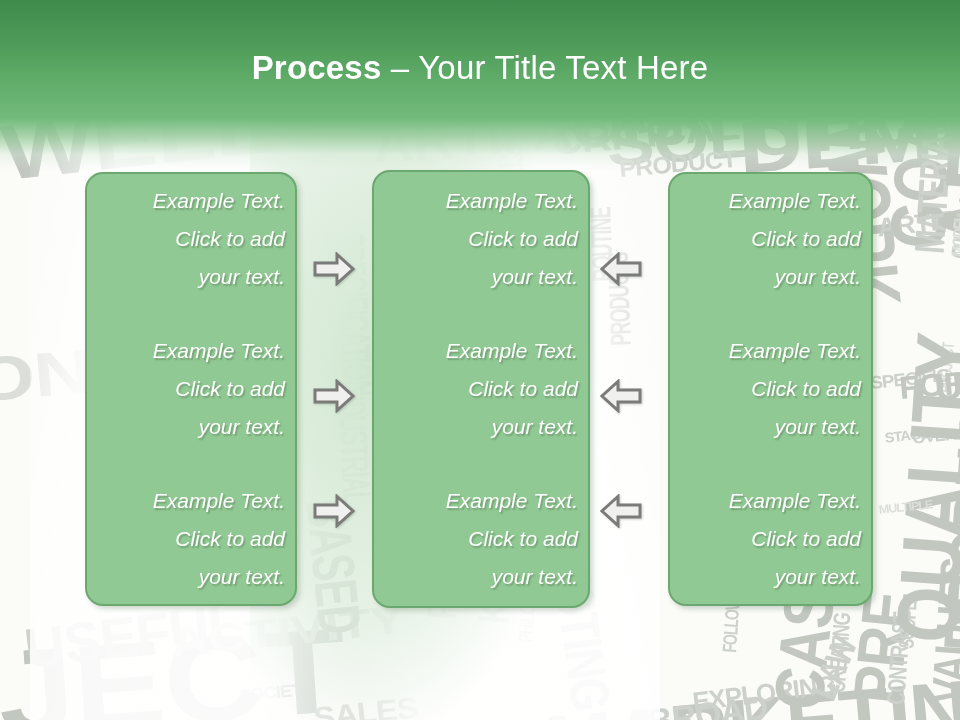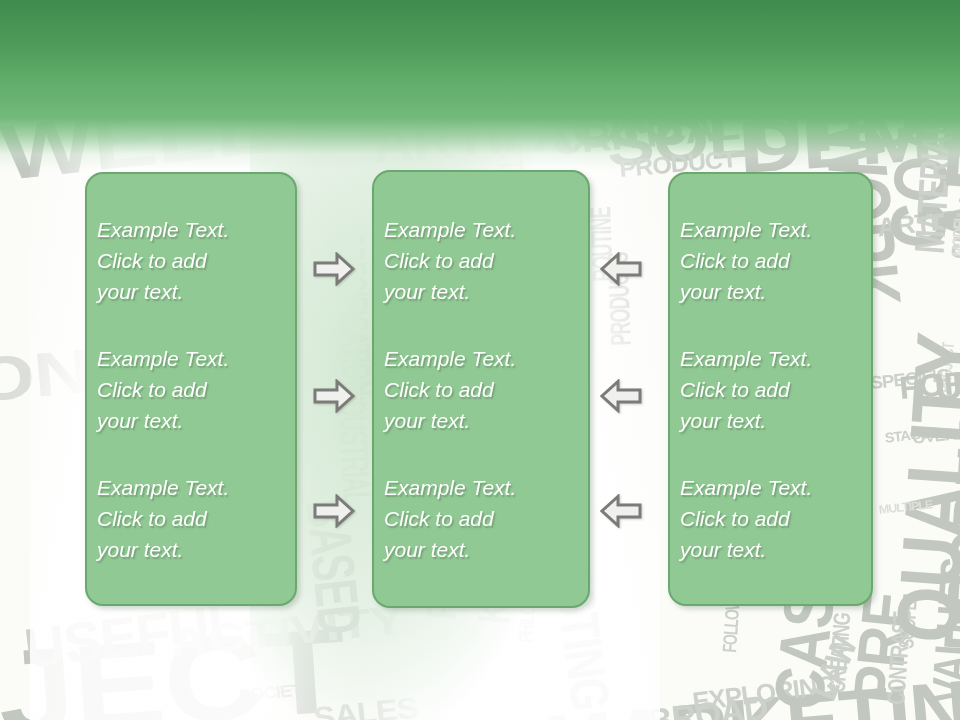--- a/index.html
+++ b/index.html
@@ -95,25 +95,25 @@
     background: #90c993;
     box-shadow: 3px 3px 5px rgba(90,120,90,.28);
     display: flex;
     flex-direction: column;
     align-items: center;
     justify-content: center;
     padding: 14px 10px;
   }
   .pbox .ptext {
     width: 100%;
-    text-align: left;
+    text-align: right;
     color: #ffffff;
     font-style: italic;
     font-size: 21px;
-    line-height: 31px;
+    line-height: 38px;
     text-shadow: 1.5px 1.5px 1.5px rgba(95,125,95,.55);
     white-space: pre-line;
   }
   .pbox .ptext + .ptext { margin-top: 36px; }
 
   #box1 { left: 85px;  top: 172px; width: 212px; height: 434px; }
   #box2 { left: 372px; top: 170px; width: 218px; height: 438px; }
   #box3 { left: 668px; top: 172px; width: 205px; height: 434px; }
 
   
@@ -196,20 +196,23 @@
     <span class="wc dark" style="left:938px; top:650px; font-size:58px; transform:rotate(-86deg) scaleY(1.2); transform-origin:left top;">PRODUCT</span>
     <span class="wc light" style="left:880px; top:502px; font-size:12px; transform:rotate(-6deg) scaleX(1.05);">MULTIPLE</span>
 
     <div id="wash-left"></div>
     <div id="wash-right"></div>
     <div id="swoosh"></div>
   </div>
 
   <div id="header"></div>
   <div id="header-fade"></div>
+  <div id="title">
+    <span class="strong">Process</span><span class="rest"> – Your Title Text Here</span>
+  </div>
 
   <div class="pbox" id="box1">
     <div class="ptext">Example Text.
 Click  to add
 your text.</div>
     <div class="ptext">Example Text.
 Click  to add
 your text.</div>
     <div class="ptext">Example Text.
 Click  to add

